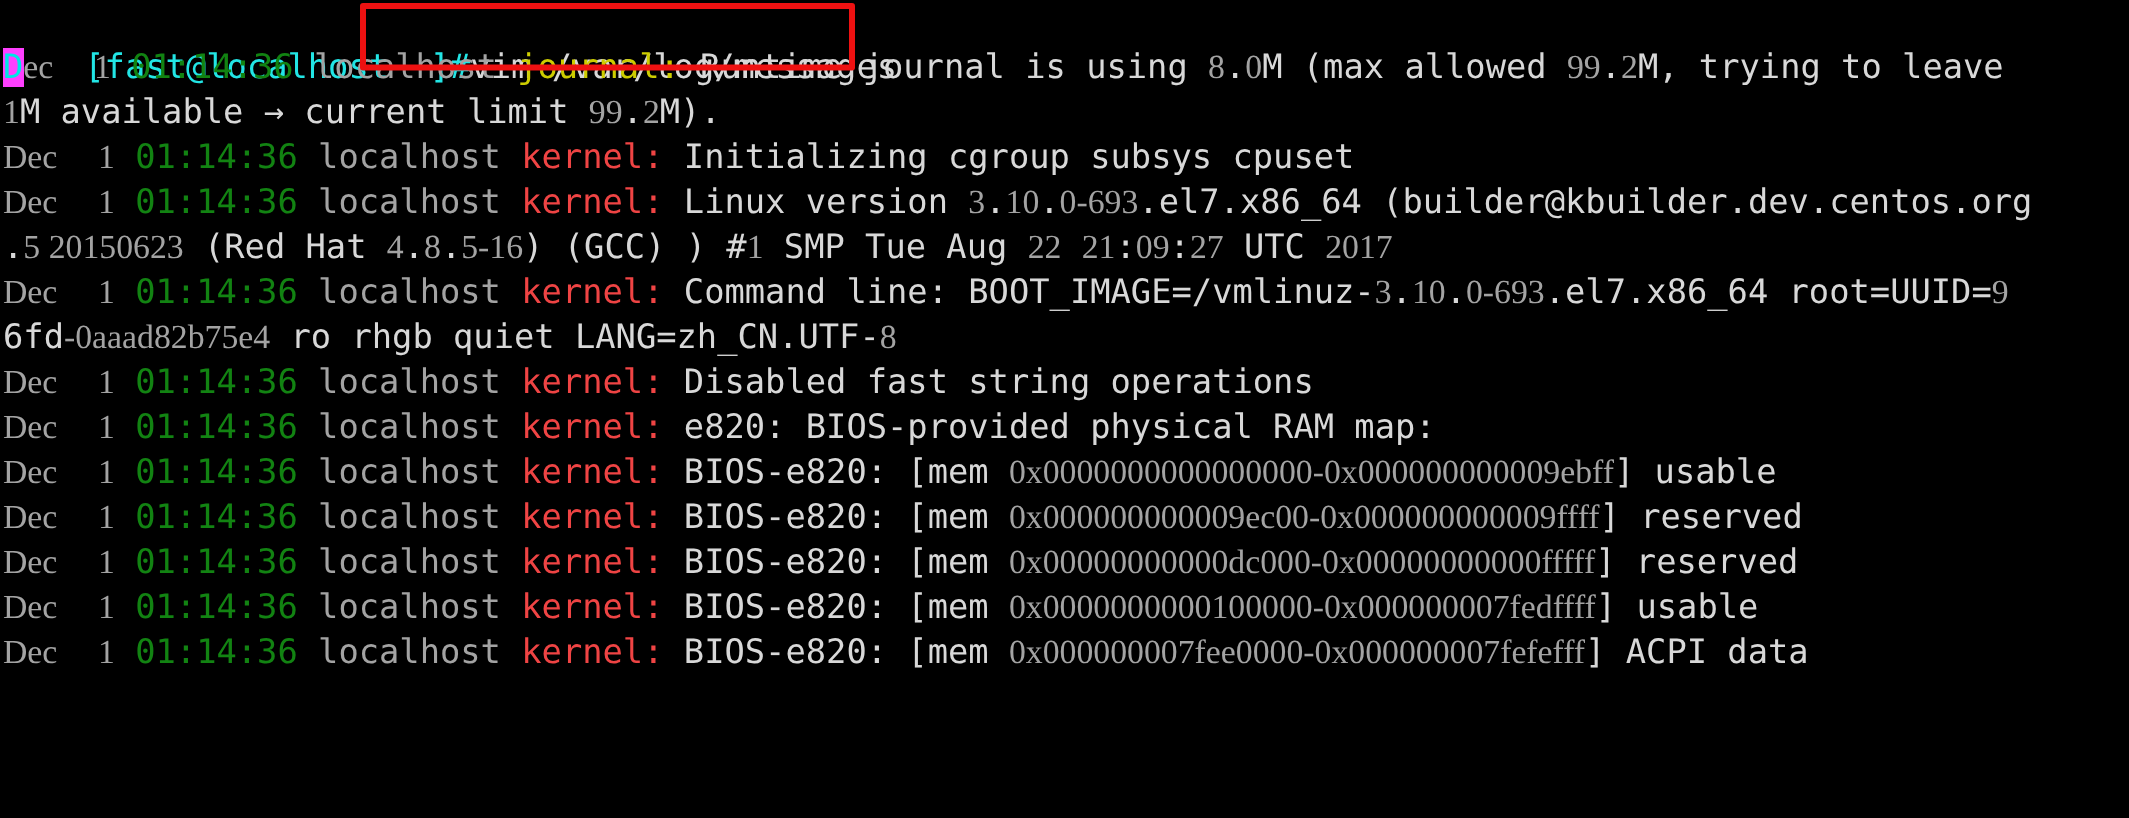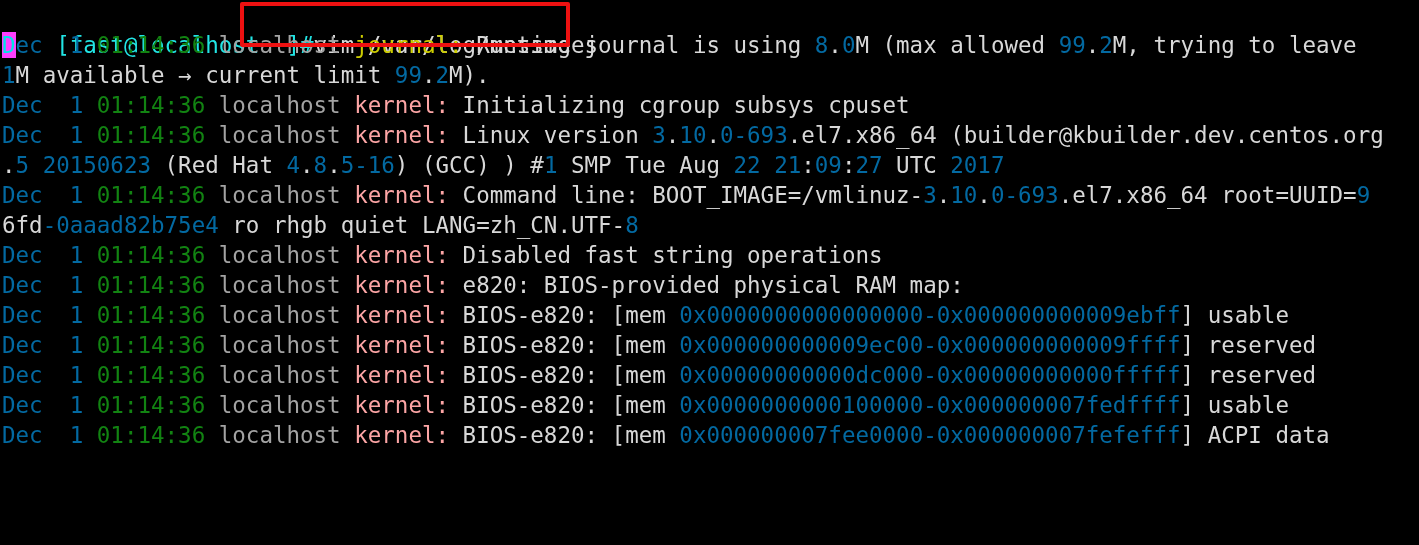--- a/index.html
+++ b/index.html
@@ -29,25 +29,25 @@
     font-size: 22.5px;
     letter-spacing: 0px;
     white-space: pre;
     color: #d8d8d8;
     padding-left: 2px;
     box-sizing: border-box;
   }
 
   
   .c-white   { color: #d8d8d8; }
-  .c-red     { color: #0369a1; }
+  .c-red     { color: #a3a3a3; font-family: Liberation Serif, serif; }
   .c-green   { color: #128312; }
   .c-cyan    { color: #a3a3a3; }
   .c-yellow  { color: #cdcd00; text-align: center; }
-  .c-magenta { color: #fca5a5; }
+  .c-magenta { color: #ef4444; }
   .c-brcyan  { color: #22e5e5; }
 
   .cursor {
     background: #ff3fff;
     color: #00e5e5;
   }
 
   
   #vim-highlight-box {
     position: absolute;

